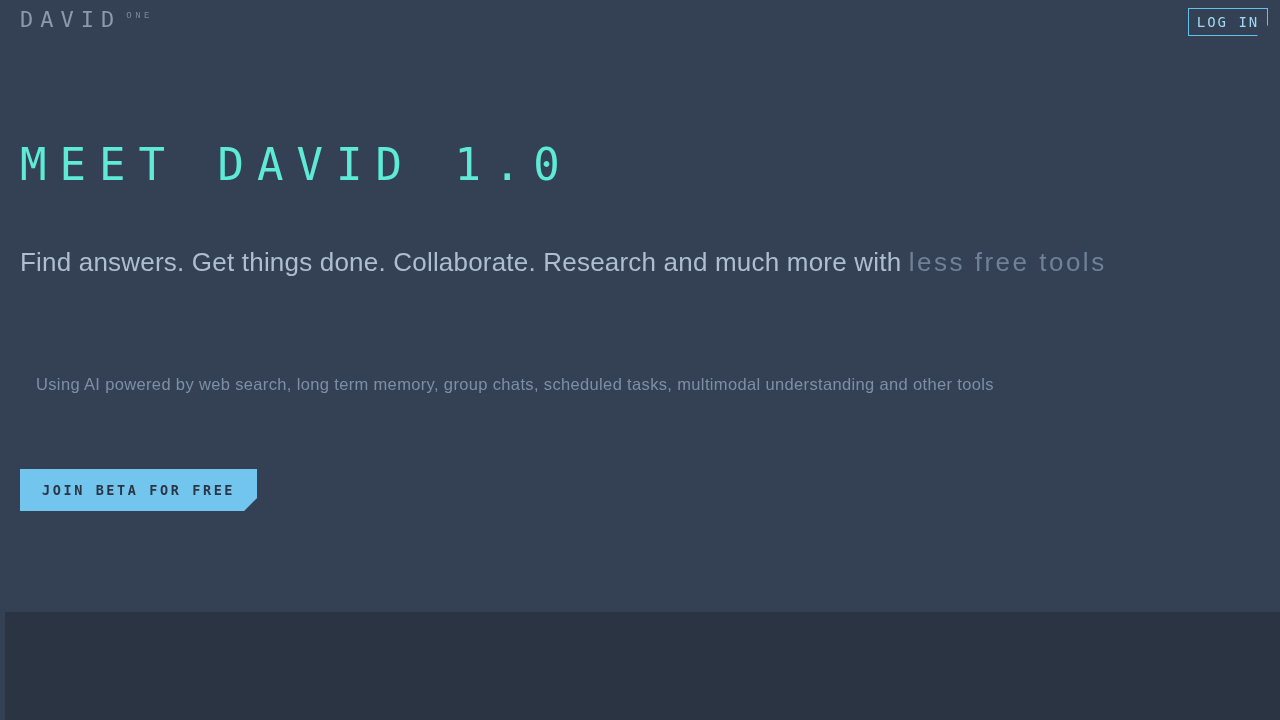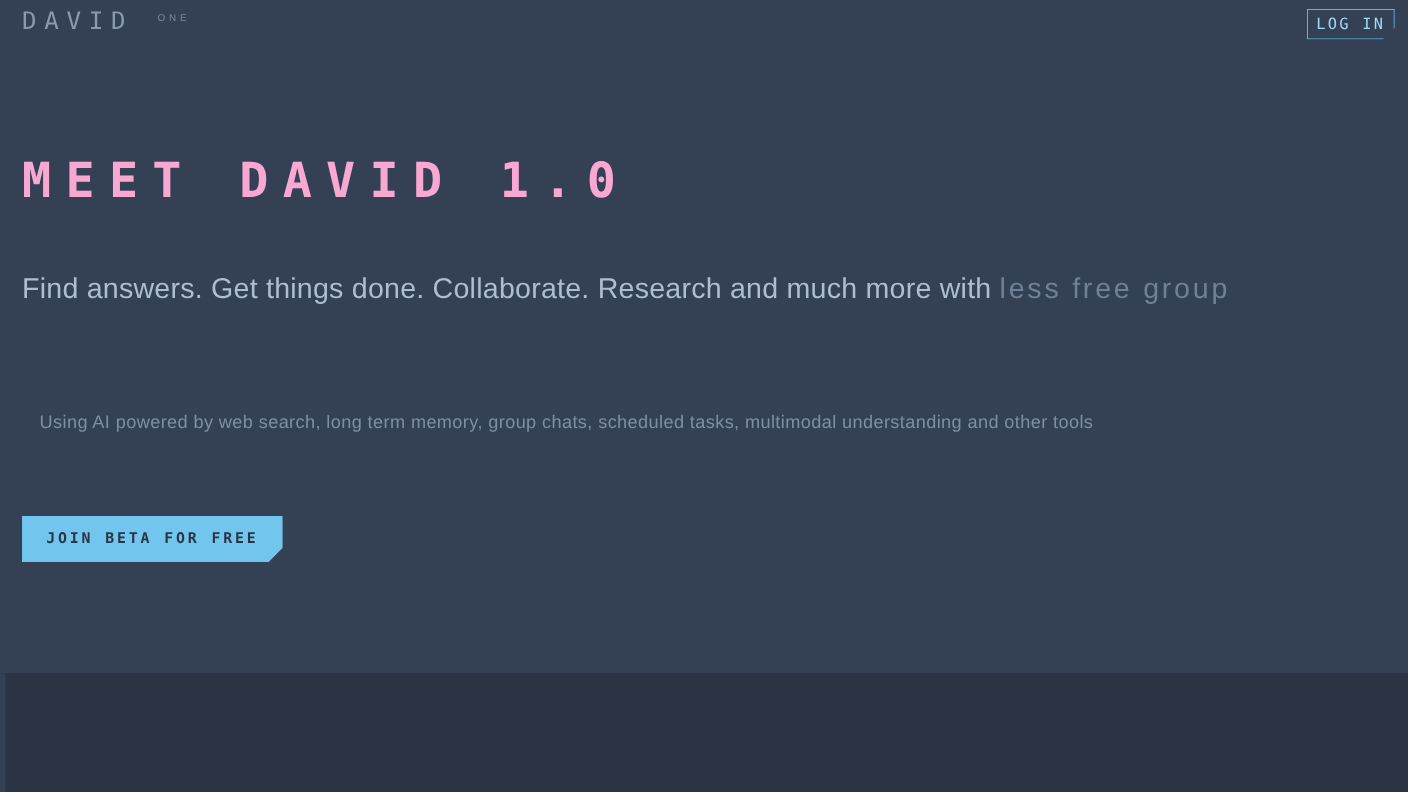--- a/index.html
+++ b/index.html
@@ -64,26 +64,26 @@
 
   .brand-name {
     font-family: "DejaVu Sans Mono", monospace;
     font-size: 22px;
     letter-spacing: 7px;
     color: #8b99ad;
     line-height: 28px;
   }
 
   .brand-sup {
-    font-family: Liberation Sans, sans-serif;
+    font-family: Liberation Mono, monospace;
     font-size: 9px;
     letter-spacing: 3.5px;
     color: #7a889c;
     line-height: 20px;
-    margin-left: 22px;
+    margin-left: 5px;
   }
 
   .login-btn {
     position: absolute;
     right: 12px;
     top: 8px;
     width: 80px;
     height: 28px;
     border: 1.5px solid #62c0ea;
     background: transparent;
@@ -107,23 +107,23 @@
     top: 0;
     width: 1240px;
   }
 
   .headline {
     position: absolute;
     top: 136px;
     left: 0;
     font-family: "DejaVu Sans Mono", monospace;
     font-size: 44px;
-    font-weight: 700;
+    font-weight: 400;
     letter-spacing: 13px;
-    color: #f9a8d4;
+    color: #5eead4;
     white-space: nowrap;
     line-height: 58px;
   }
 
   .subheadline {
     position: absolute;
     top: 238px;
     left: 0;
     width: 1210px;
     font-family: "Liberation Sans", sans-serif;
@@ -198,21 +198,21 @@
       </div>
 
       <button class="login-btn">LOG IN</button>
     </div>
 
     <div class="hero-inner">
 
       <h1 class="headline">MEET DAVID 1.0</h1>
 
       <p class="subheadline">
-        <span>Find answers. Get things done. Collaborate. Research and much more with </span><span class="dim">less free group</span>
+        <span>Find answers. Get things done. Collaborate. Research and much more with </span><span class="dim">less free tools</span>
       </p>
 
       <p class="body-copy">Using AI powered by web search, long term memory, group chats, scheduled tasks, multimodal understanding and other tools</p>
 
       <button class="cta-btn">JOIN BETA FOR FREE</button>
     </div>
   </div>
 
   <div class="lower-section"></div>
   <div class="left-rail"></div>

